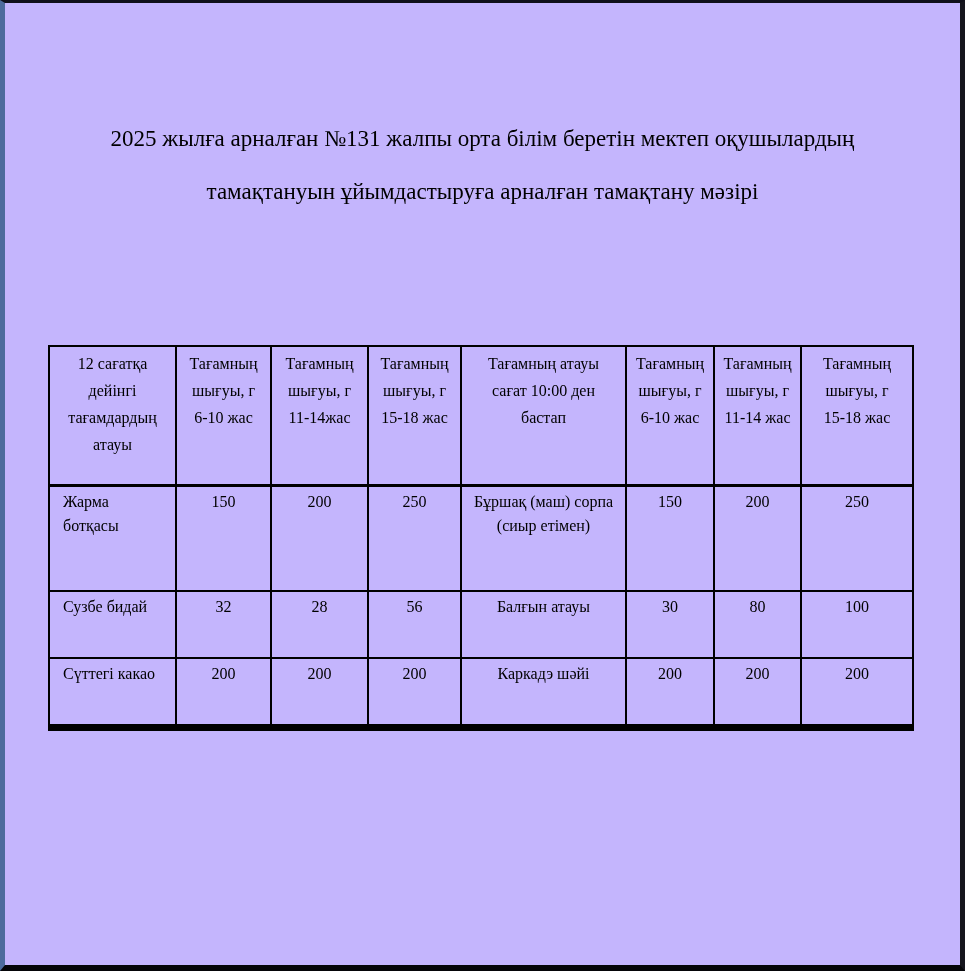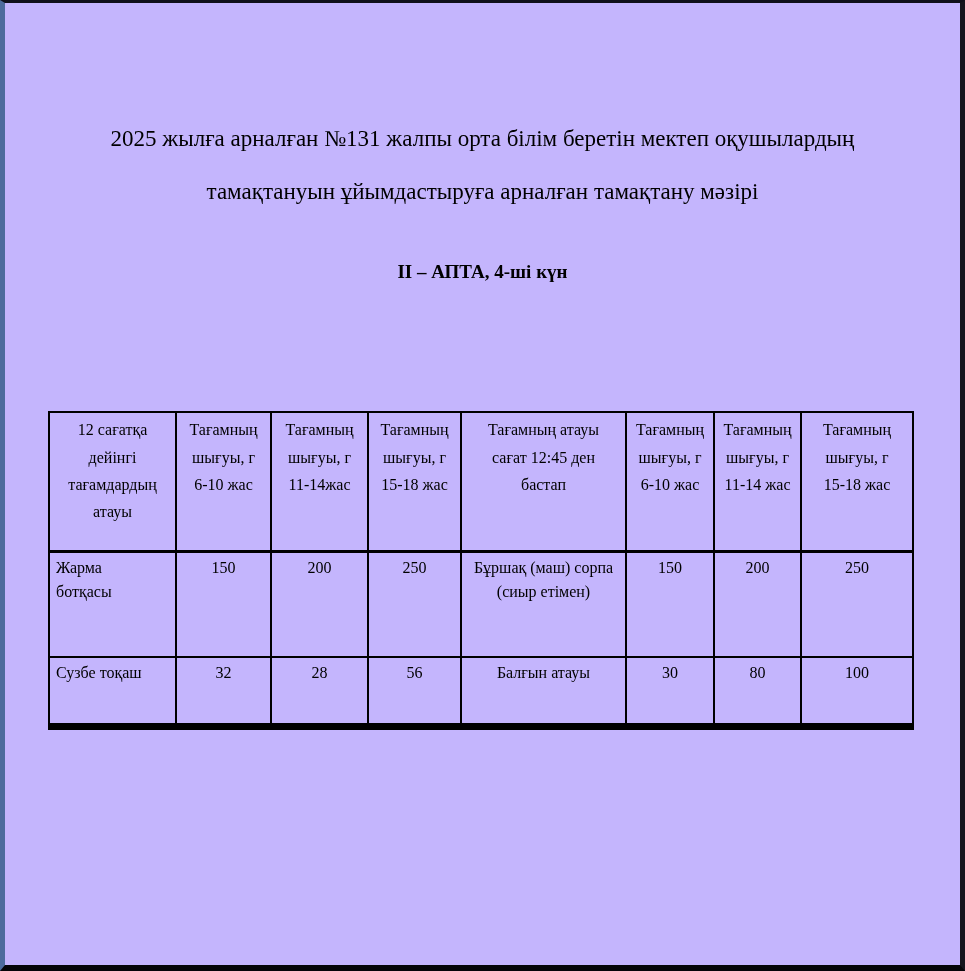--- a/index.html
+++ b/index.html
@@ -51,30 +51,29 @@
   }
   .menu-table thead td {
     height:132px;
     line-height:1.7;
     border-bottom:3px solid #000000;
   }
   .menu-table tr.r0 td { height:98px; }
   .menu-table tr.r1 td { height:60px; }
   .menu-table tr.r2 td { height:60px; }
   .menu-table tr.r3 td { height:64px; }
-  .menu-table td.left { text-align:left; padding-left:6px; }
+  .menu-table td.left { text-align:left; padding-left:13px; }
 </style>
 </head>
 <body>
 
 <div class="page">
 
   <div class="doc-title">2025 жылға арналған №131 жалпы орта білім беретін мектеп оқушылардың тамақтануын ұйымдастыруға арналған тамақтану мәзірі</div>
 
-  <div class="doc-subtitle">ІІ – АПТА, 4-ші күн</div>
 
   <table class="menu-table">
     <colgroup>
       <col style="width:127px">
         <col style="width:95px">
         <col style="width:97px">
         <col style="width:93px">
       <col style="width:165px">
         <col style="width:88px">
         <col style="width:87px">
@@ -89,21 +88,21 @@
         <td>Тағамның
 шығуы, г
 6-10 жас</td>
         <td>Тағамның
 шығуы, г
 11-14жас</td>
         <td>Тағамның
 шығуы, г
 15-18 жас</td>
         <td>Тағамның атауы
-сағат 12:45 ден
+сағат 10:00 ден
 бастап</td>
         <td>Тағамның
 шығуы, г
 6-10 жас</td>
         <td>Тағамның
 шығуы, г
 11-14 жас</td>
         <td>Тағамның
 шығуы, г
 15-18 жас</td>
@@ -116,25 +115,35 @@
         <td>150</td>
         <td>200</td>
         <td>250</td>
         <td>Бұршақ (маш) сорпа
 (сиыр етімен)</td>
         <td>150</td>
         <td>200</td>
         <td>250</td>
       </tr>
       <tr class="r1">
-        <td class="left">Сузбе тоқаш</td>
+        <td class="left">Сузбе бидай</td>
         <td>32</td>
         <td>28</td>
         <td>56</td>
         <td>Балғын атауы</td>
         <td>30</td>
         <td>80</td>
         <td>100</td>
       </tr>
+      <tr class="r2">
+        <td class="left">Сүттегі какао</td>
+        <td>200</td>
+        <td>200</td>
+        <td>200</td>
+        <td>Каркадэ шәйі</td>
+        <td>200</td>
+        <td>200</td>
+        <td>200</td>
+      </tr>
     </tbody>
   </table>
 
 </div>
 
 </body></html>

